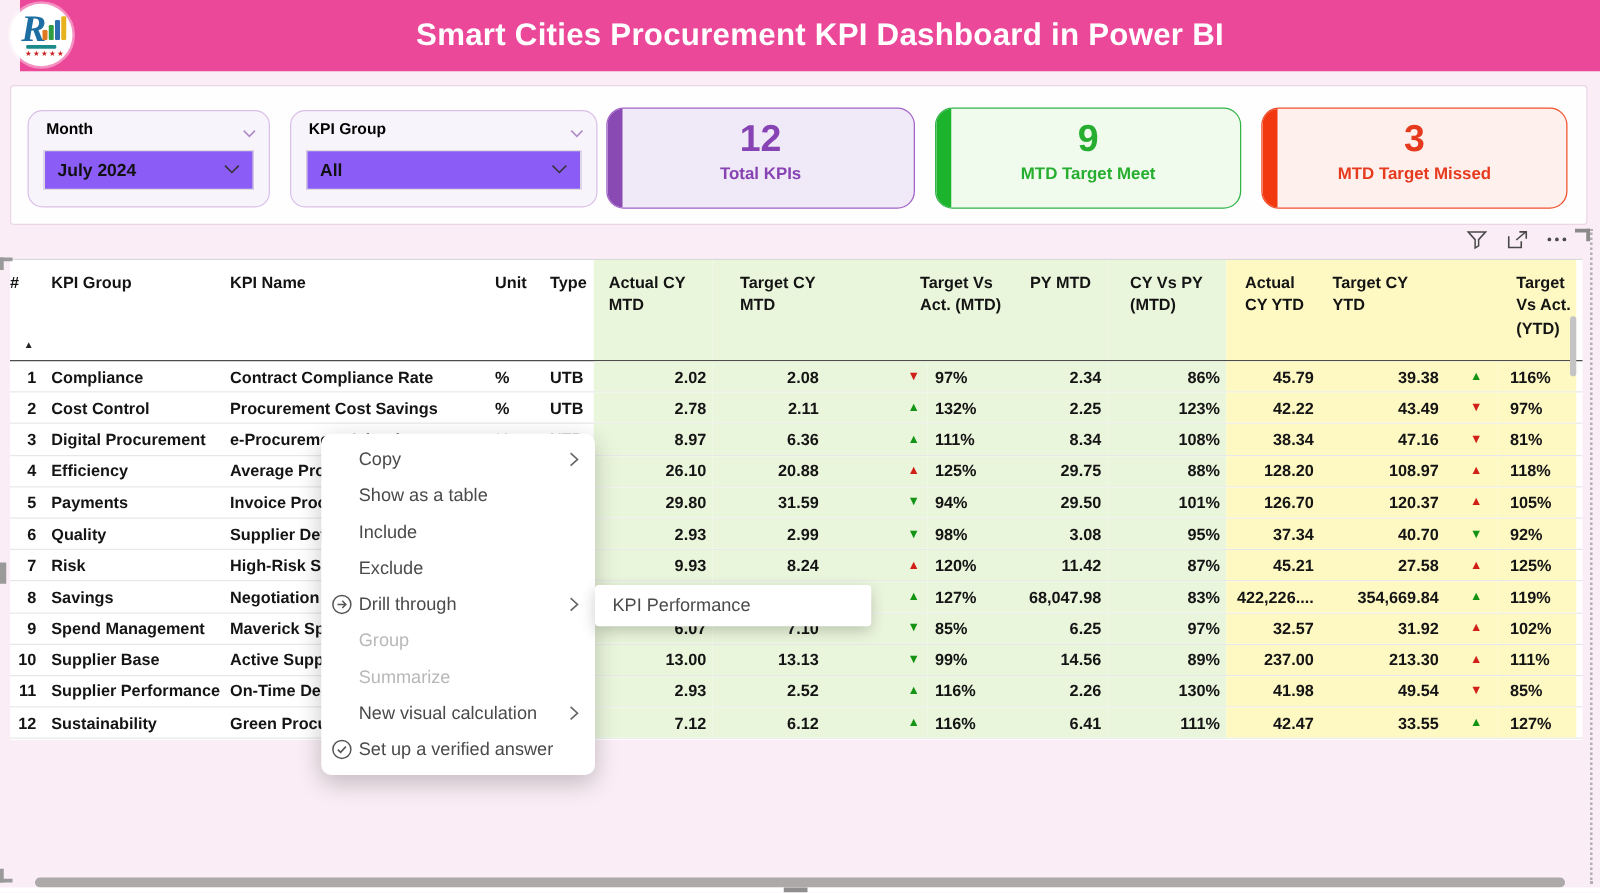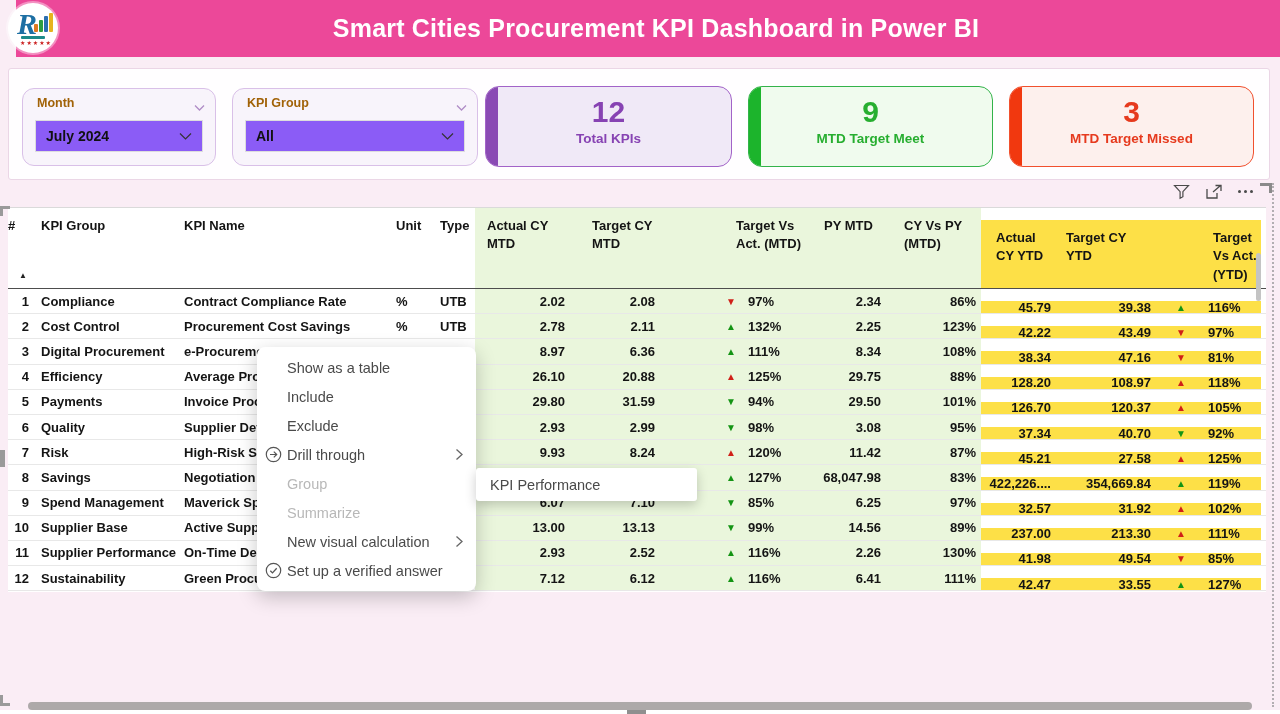--- a/index.html
+++ b/index.html
@@ -17,21 +17,21 @@
   .logo-r { position:absolute; left:9px; top:4px; font-family:"Liberation Serif",serif; font-weight:bold; font-style:italic; font-size:30px; color:#1D6FA3; }
   .logo-bar { position:absolute; width:4px; border-radius:1px; }
   .logo-stars { position:absolute; left:12px; top:36px; font-size:6px; color:#CC2222; letter-spacing:1px; }
   .logo-line { position:absolute; left:13px; top:33px; width:24px; height:3px; background:#1B8A8A; border-radius:1px; }
 
   
   .filters-panel { position:absolute; left:8px; top:68px; width:1262px; height:112px; background:#FFFEFF; border:1px solid #EBD6E6; border-radius:3px; }
   .slicer { position:absolute; top:88px; height:78px; background:#F8F4FB; border:1px solid #D9C0E8; border-radius:12px; }
   .slicer-month { left:22px; width:194px; }
   .slicer-kpigroup { left:232px; width:246px; }
-  .slicer-label { position:absolute; left:14px; top:7px; font-size:12.5px; font-weight:bold; color:#a16207; }
+  .slicer-label { position:absolute; left:14px; top:7px; font-size:12.5px; font-weight:bold; color:#000000; }
   .slicer-chevron { position:absolute; right:10px; top:9px; }
   .dropdown { position:absolute; left:12px; right:12px; top:31px; height:32px; background:#8b5cf6; border:1px solid #DDDDDD; display:flex; align-items:center; padding:0 10px; }
   .dropdown-value { font-size:14px; font-weight:bold; color:#111; flex:1; }
 
   
   .card { position:absolute; top:86px; height:81px; border-radius:14px; overflow:hidden; text-align:center; }
   .card-bar { position:absolute; left:0; top:0; bottom:0; width:12px; }
   .card-value { margin-top:9px; font-size:30px; font-weight:bold; line-height:32px; }
   .card-label { font-size:13.5px; font-weight:bold; margin-top:3px; }
   .card-purple { left:485px; width:247px; background:#F0E9F7; border:1.5px solid #A263C8; }
@@ -49,21 +49,21 @@
   
   .table-panel { position:absolute; left:8px; top:207px; width:1258px; height:385px; background:#fff; border-top:1px solid #DADADA; }
   .thead { position:relative; display:flex; height:81px; border-bottom:1px solid #4D4D4D; }
   .hc { font-size:13px; font-weight:bold; color:#141414; padding-top:9px; line-height:1.42; }
   .h-num{width:24px} .h-group{width:145px;padding-left:9px} .h-name{width:212px;padding-left:7px}
   .h-unit{width:43px;padding-left:7px} .h-type{width:43px;padding-left:8px}
   .h-amtd{width:95px;padding-left:12px} .h-tmtd{width:90px;padding-left:22px}
   .h-gap{width:60px} .h-mtdvar{width:84px;padding-left:16px} .h-py{width:82px;padding-left:20px}
   .h-cvp{width:95px;padding-left:18px} .h-aytd{width:75px;padding-left:15px}
   .h-tytd{width:100px;padding-left:10px;padding-right:28px} .h-ytdvar{width:105px;padding-left:57px}
-  .gbg { background:#EAF6DC; } .bbg { background:#fde047;margin-top:12px; }
+  .gbg { background:#EAF6DC; } .bbg { background:#fef9c3; }
   .sort-icon { position:absolute; left:11px; top:63px; font-size:8px; color:#222; }
   .tbody { position:relative; }
   .trow { display:flex; height:25.2px; border-bottom:1px solid rgba(0,0,0,.09); }
   .tc { display:flex; align-items:center; font-size:13px; font-weight:bold; color:#141414; }
   .c-num{width:24px;justify-content:flex-end;padding-right:3px}
   .c-group{width:145px;padding-left:9px}
   .c-name{width:212px;padding-left:7px;white-space:nowrap;overflow:hidden}
   .c-unit{width:43px;padding-left:7px}
   .c-type{width:43px;padding-left:8px}
   .c-amtd{width:95px;justify-content:flex-end;padding-right:5px}
@@ -419,20 +419,28 @@
         <div class="tc c-tytd bbg">33.55</div>
         <div class="tc c-arr2 bbg" style="color: rgb(20, 148, 20);">▲</div>
         <div class="tc c-pct2 bbg">127%</div>
       </div>
     </div>
 </div>
 <div class="v-scroll-thumb"></div>
 
 <div class="context-menu" id="context-menu">
     <div class="menu-item">
+      <span>Copy</span>
+      <span class="menu-chevron">
+        <svg width="9" height="13" viewBox="0 0 9 13">
+          <path d="M1.5 1.5l5.5 5-5.5 5" fill="none" stroke="#666" stroke-width="1.3"></path>
+        </svg>
+      </span>
+    </div>
+    <div class="menu-item">
       <span>Show as a table</span>
     </div>
     <div class="menu-item">
       <span>Include</span>
     </div>
     <div class="menu-item">
       <span>Exclude</span>
     </div>
     <div class="menu-item has-icon">
       <span class="mi-icon">

